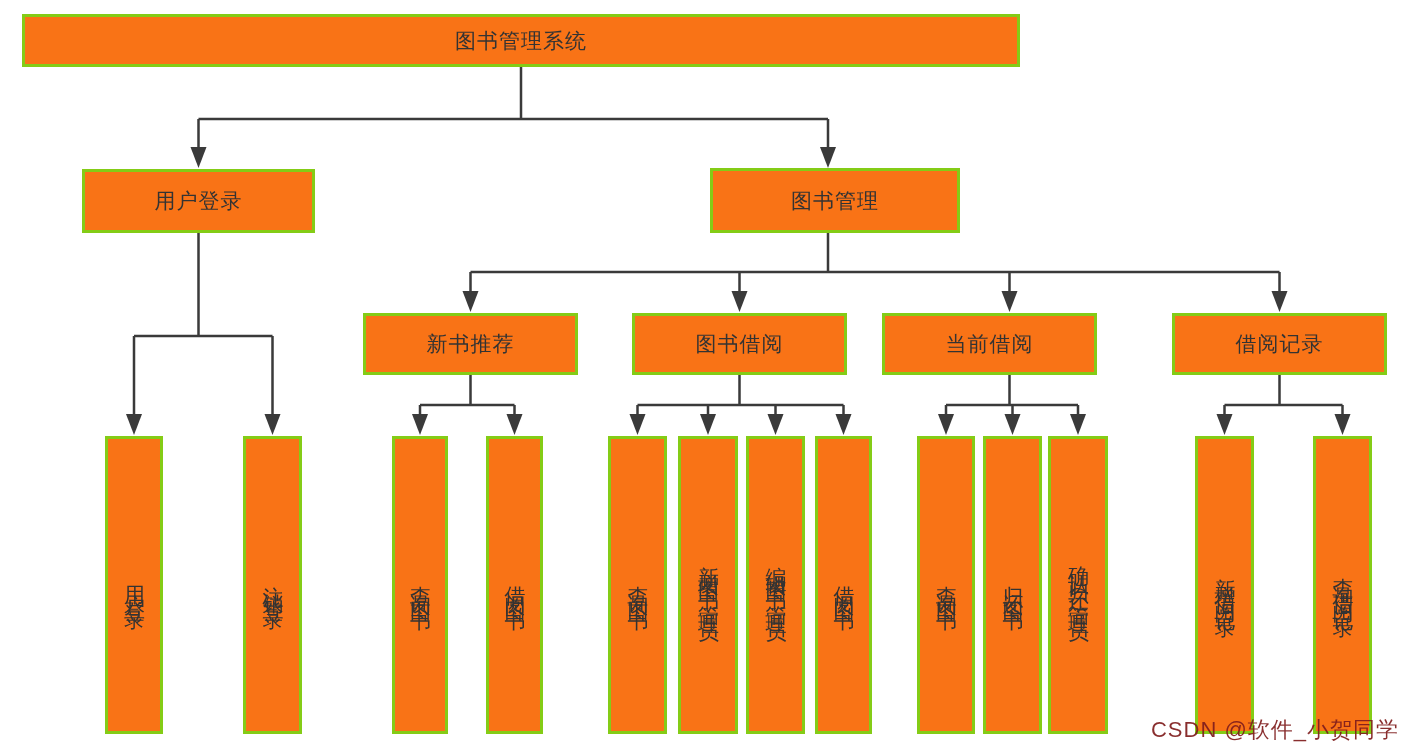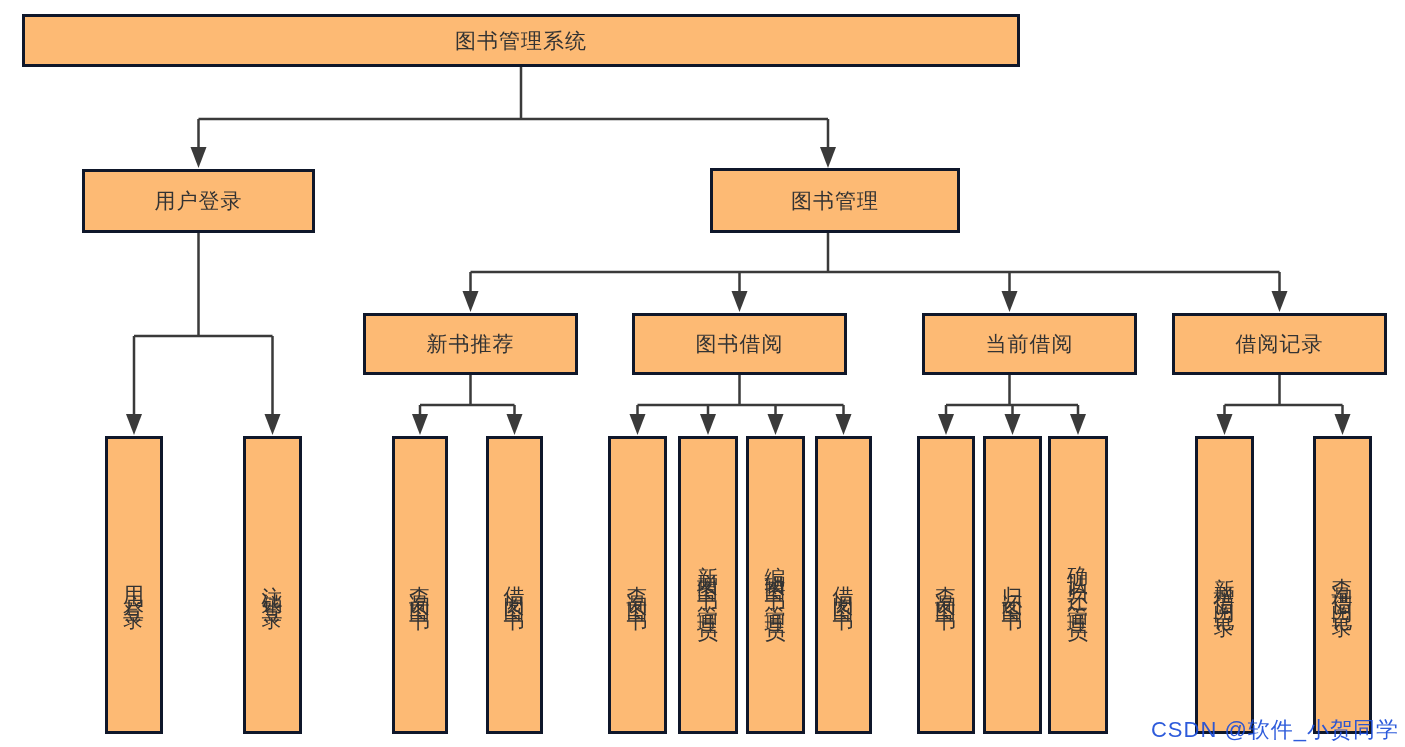--- a/index.html
+++ b/index.html
@@ -17,48 +17,49 @@
   }
   svg.connectors {
     position: absolute;
     left: 0;
     top: 0;
     z-index: 1;
   }
   .box {
     position: absolute;
     box-sizing: border-box;
-    border: 3px solid #0f172a;
-    background: #fdba74;
+    border: 3px solid #84cc16;
+    background: #f97316;
     display: flex;
     align-items: center;
     justify-content: center;
     color: #333333;
     z-index: 2;
+    font-family: Liberation Serif, serif;
   }
   .h-box {
     font-size: 21px;
     letter-spacing: 1px;
     white-space: nowrap;
   }
   .v-text {
     writing-mode: vertical-rl;
     text-orientation: mixed;
     font-size: 21px;
     letter-spacing: 8px;
     color: #333333;
     line-height: 1;
   }
   .watermark {
     position: absolute;
     right: 6px;
     bottom: 2px;
     font-size: 22px;
     letter-spacing: 1px;
-    color: #1d4ed8;
+    color: #7f1d1d;
     opacity: 0.92;
     z-index: 5;
     white-space: nowrap;
   }
 </style>
 </head>
 <body>
 
 <div class="stage">
 
@@ -102,21 +103,21 @@
     </g>
   </svg>
 
   <div class="box h-box" style="left:22px;top:14px;width:998px;height:53px">图书管理系统</div>
 
   <div class="box h-box" style="left:82px;top:169px;width:233px;height:64px">用户登录</div>
   <div class="box h-box" style="left:710px;top:168px;width:250px;height:65px">图书管理</div>
 
   <div class="box h-box" style="left:632px;top:313px;width:215px;height:62px">图书借阅</div>
   <div class="box h-box" style="left:363px;top:313px;width:215px;height:62px">新书推荐</div>
-  <div class="box h-box" style="left:922px;top:313px;width:215px;height:62px">当前借阅</div>
+  <div class="box h-box" style="left:882px;top:313px;width:215px;height:62px">当前借阅</div>
   <div class="box h-box" style="left:1172px;top:313px;width:215px;height:62px">借阅记录</div>
 
   <div class="box v-box" style="left:105px;top:436px;width:58px;height:298px">
     <span class="v-text">用户登录</span>
   </div>
   <div class="box v-box" style="left:243px;top:436px;width:59px;height:298px">
     <span class="v-text">注销登录</span>
   </div>
 
   <div class="box v-box" style="left:392px;top:436px;width:56px;height:298px">

